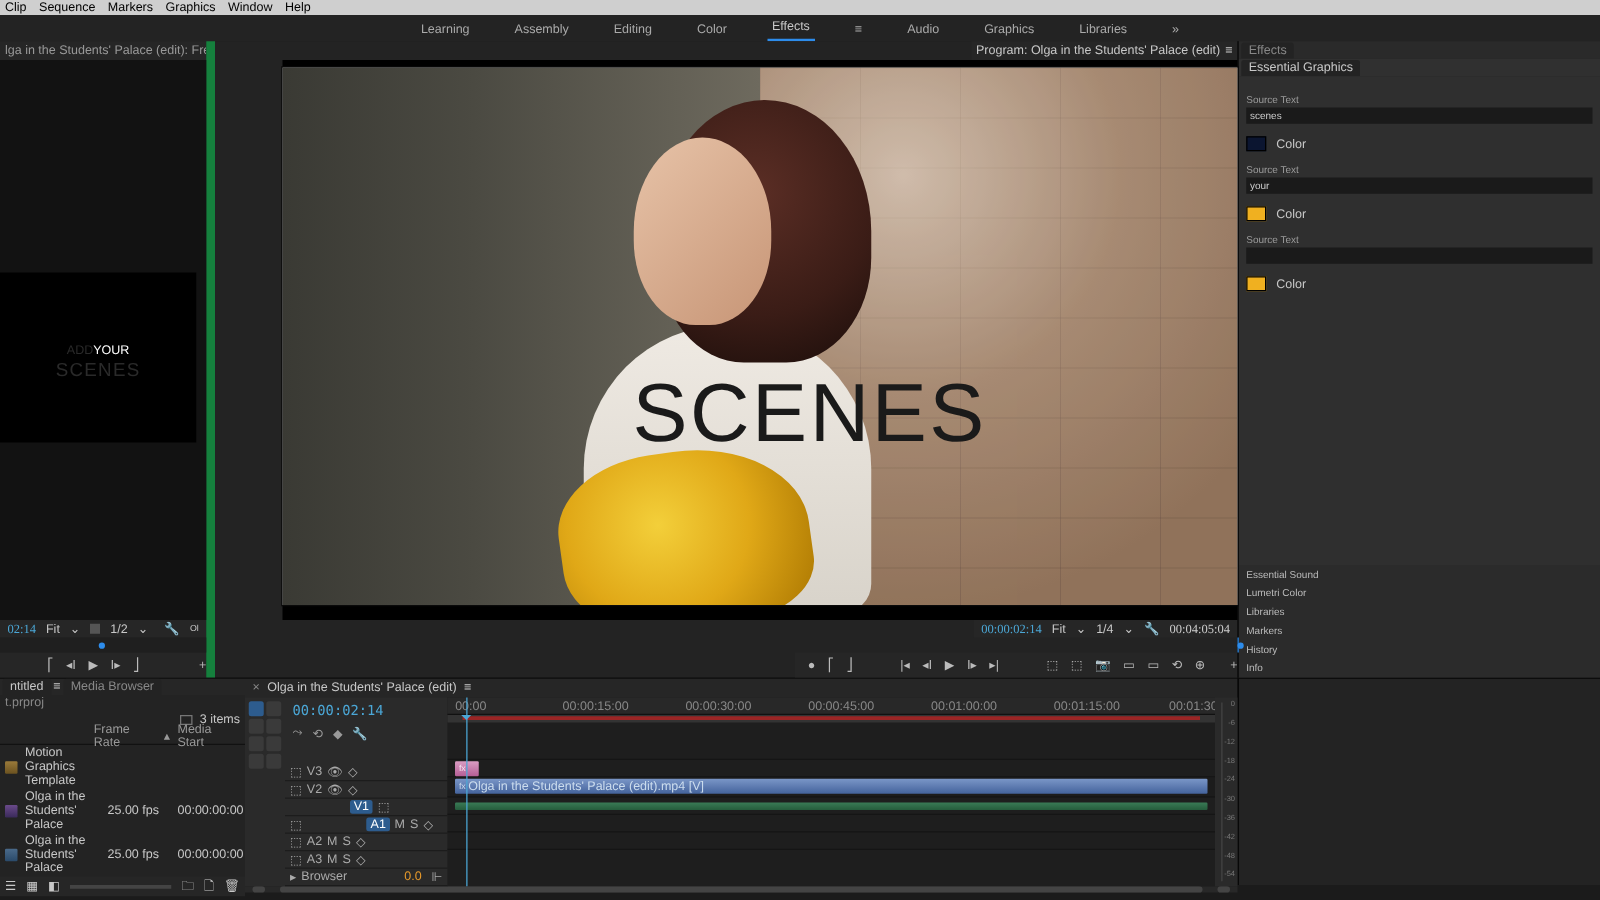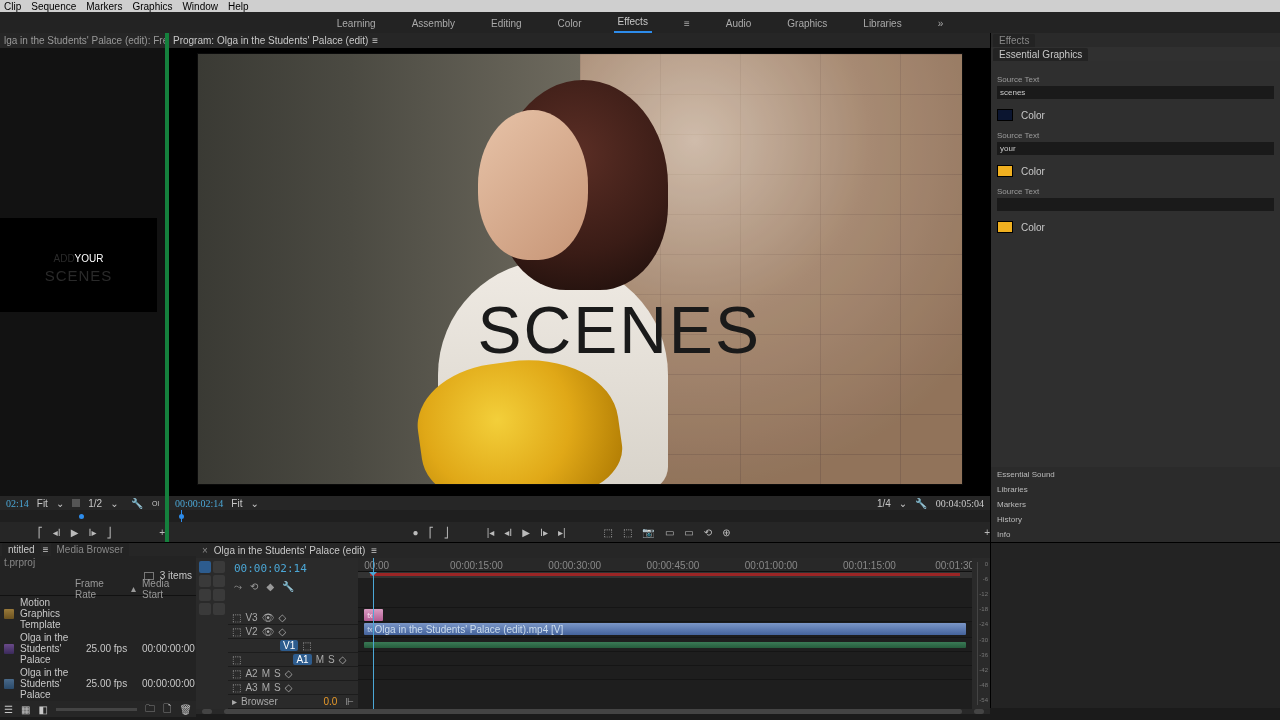--- a/index.html
+++ b/index.html
@@ -17,27 +17,27 @@
 
 .tabbar { height:14px; background:#262626; display:flex; align-items:center; gap:2px; font-size:8px; padding:0 2px; }
 .tabbar .tab { background:#232323; padding:1px 6px; border-radius:2px 2px 0 0; color:#c8c8c8; }
 .tabbar .tab.dim { color:#888; }
 
 
 #monitors { display:flex; height:509px; }
 #src-panel { width:165px; background:#232323; display:flex; flex-direction:column; }
 #src-header { font-size:8px; padding:2px 4px; background:#262626; color:#999; display:flex; gap:4px; overflow:hidden; white-space:nowrap; }
 #src-mon { flex:1; background:#121212; position:relative; }
-#src-thumb { position:absolute; left:0; top:170px; width:157px; height:94px; background:#000; display:flex; align-items:center; justify-content:center; flex-direction:column; }
+#src-thumb { position:absolute; left:0; top:170px; width:157px; height:136px; background:#000; display:flex; align-items:center; justify-content:center; flex-direction:column; }
 #src-thumb .t1 { font-family:Impact,sans-serif; font-size:18px; }
 #src-thumb .add { color:#2a2a2a; }
 #src-thumb .your { color:#fff; }
 #src-thumb .t2 { font-family:Impact,sans-serif; font-size:15px; color:#2a2a2a; letter-spacing:1px; }
 
-#prog-panel { flex:1; background:#232323; display:flex; flex-direction:column; border-left:4px solid #15803d; }
+#prog-panel { flex:1; background:#232323; display:flex; flex-direction:column; border-left:7px solid #15803d;align-items:flex-end; }
 #prog-header { font-size:8px; padding:2px 4px; background:#262626; display:flex; gap:4px; }
 #prog-mon { flex:1; background:#000; display:flex; justify-content:center; position:relative; }
 #prog-canvas { width:764px; height:430px; background:#888; position:relative; margin-top:6px; box-shadow:0 0 0 1px #0a0a0a; overflow:hidden; }
 
 
 #frame { position:absolute; inset:0; }
 #brickwall { position:absolute; right:0; top:0; width:50%; height:100%;
   background-image:
     linear-gradient(#5553 1px,transparent 1px),
     linear-gradient(90deg,#5553 1px,transparent 1px);
@@ -266,20 +266,21 @@
       </div>
       <div class="eg-label">Source Text</div>
       <input class="eg-in" value="" style="">
       <div class="eg-sw">
         <span class="swatch" style="background:#f0b020"></span>
         <span>Color</span>
       </div>
     </div>
     <div id="eg-lowertabs">
       <div>Essential Sound</div>
+      <div>Lumetri Color</div>
       <div>Libraries</div>
       <div>Markers</div>
       <div>History</div>
       <div>Info</div>
     </div>
   </div>
 </div>
 
 <div id="lower">
 

